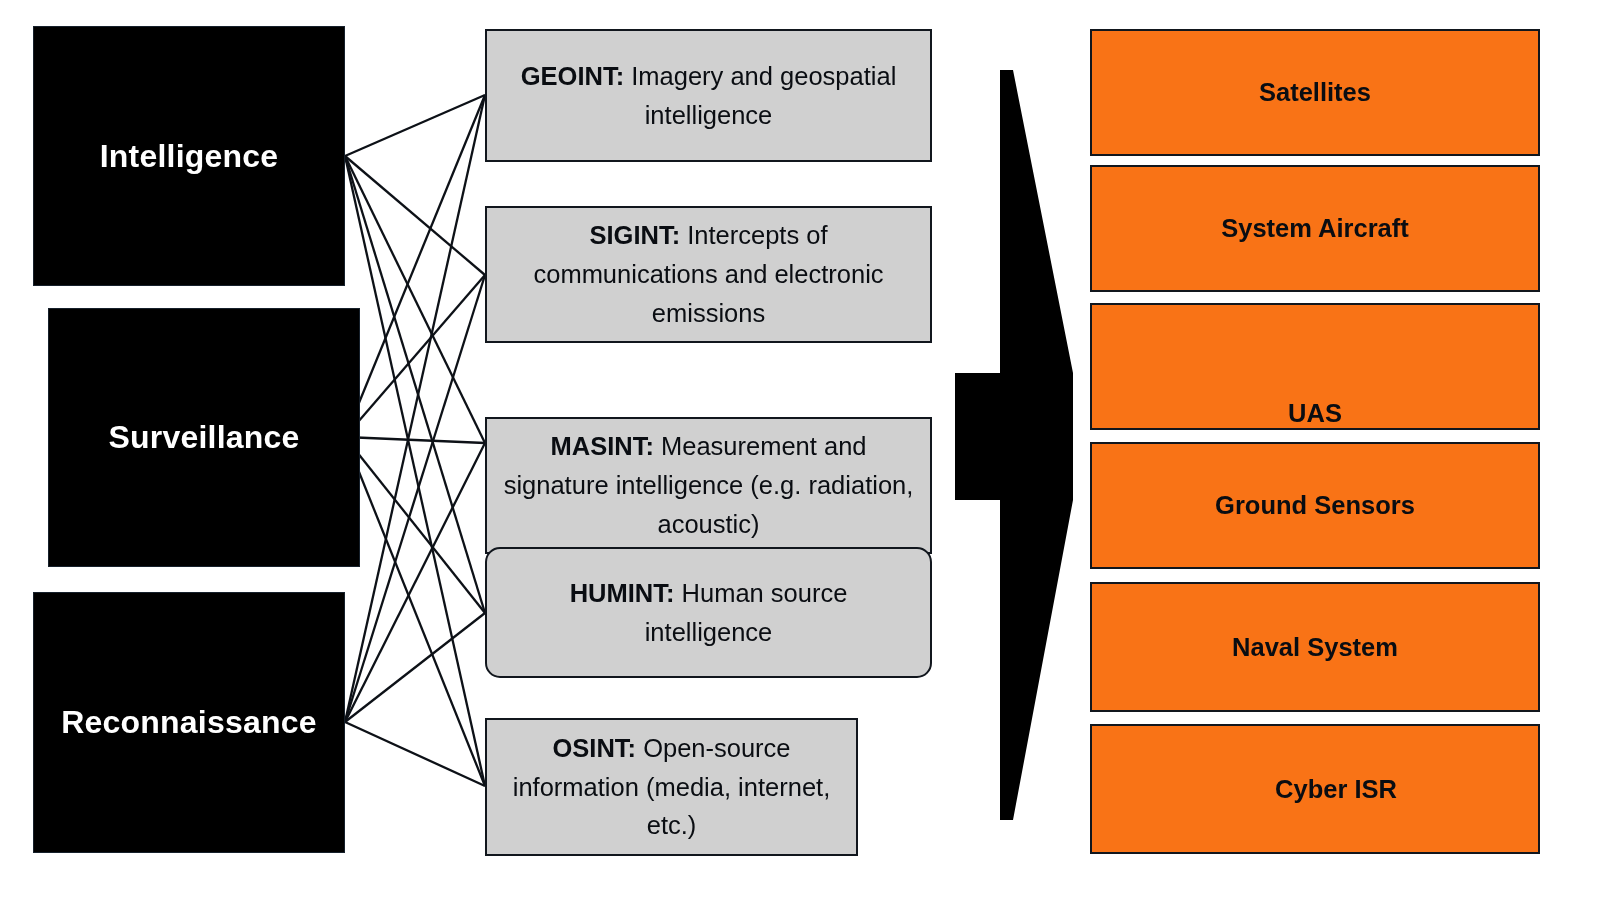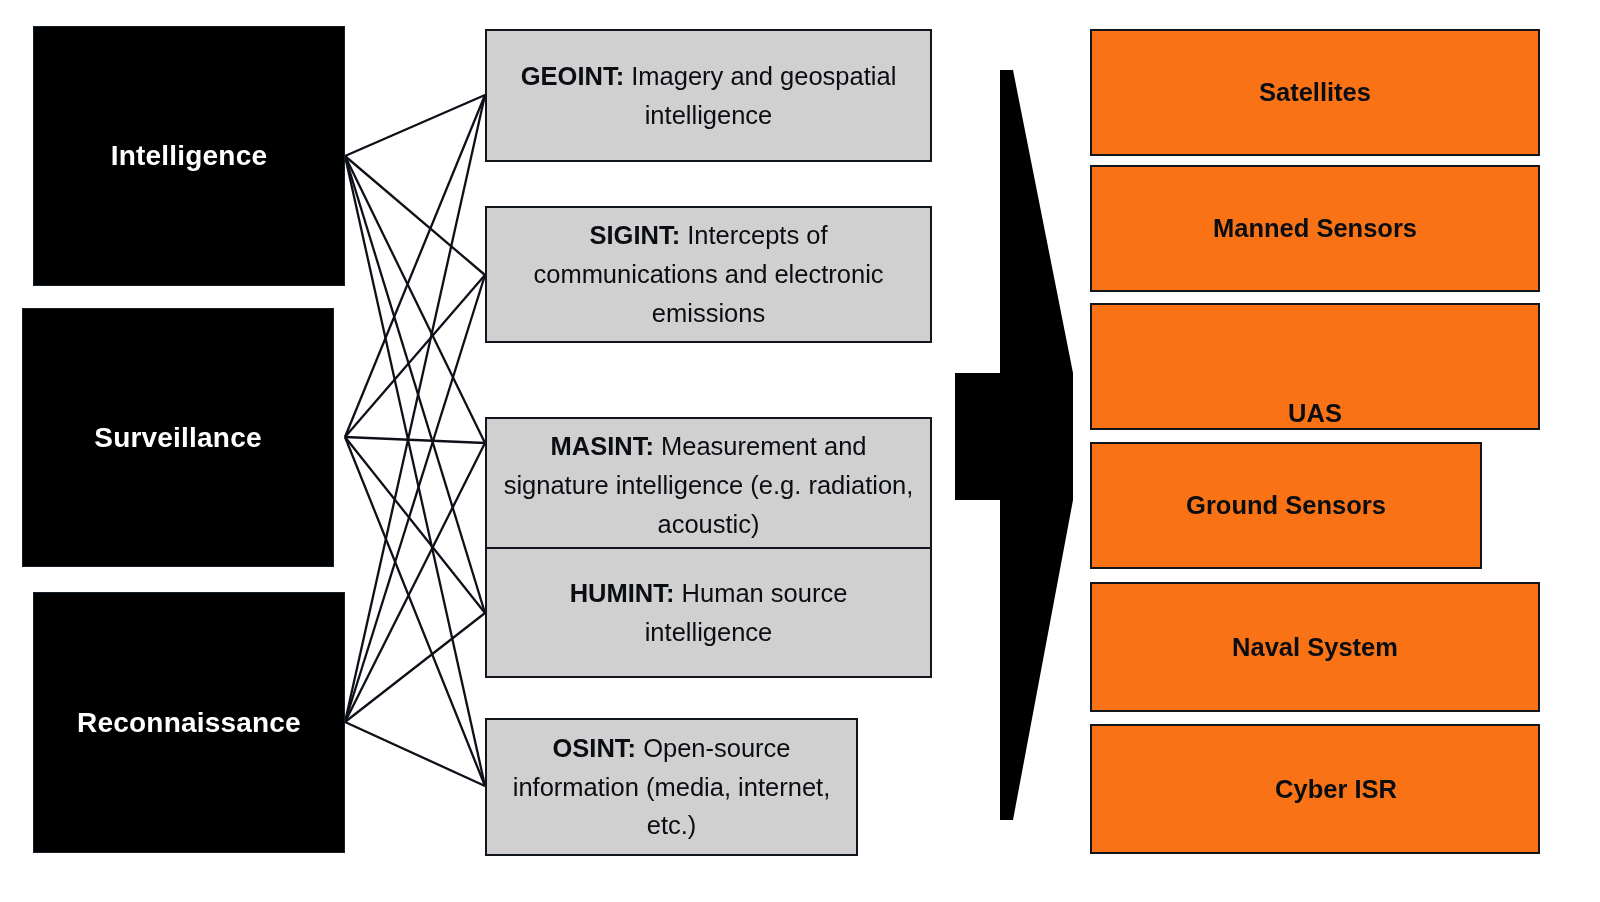--- a/index.html
+++ b/index.html
@@ -42,21 +42,21 @@
     justify-content: center;
     text-align: center;
   }
 
   
   .disc-box {
     background: #000000;
     border: 1.6px solid #16202b;
     color: #ffffff;
     font-weight: bold;
-    font-size: 28px;
+    font-size: 32px;
     letter-spacing: 0.2px;
   }
 
   
   .int-box {
     background: #d0d0d0;
     border: 2.6px solid #11161d;
     color: #0a0d12;
     font-size: 25.5px;
     line-height: 1.52;
@@ -111,65 +111,65 @@
     <line x1="345" y1="722" x2="485" y2="275"></line>
     <line x1="345" y1="722" x2="485" y2="443"></line>
     <line x1="345" y1="722" x2="485" y2="613"></line>
     <line x1="345" y1="722" x2="485" y2="786"></line>
   </svg>
 
   <div class="box disc-box" style="left:33px; top:26px; width:312px; height:260px;">
     <span>Intelligence</span>
   </div>
 
-  <div class="box disc-box" style="left:22px; top:308px; width:312px; height:259px;">
+  <div class="box disc-box" style="left:48px; top:308px; width:312px; height:259px;">
     <span>Surveillance</span>
   </div>
 
   <div class="box disc-box" style="left:33px; top:592px; width:312px; height:261px;">
     <span>Reconnaissance</span>
   </div>
 
   <div class="box int-box" style="left:485px; top:29px; width:447px; height:133px;">
     <span class="t"><b>GEOINT:</b><span> Imagery and geospatial intelligence</span></span>
   </div>
 
   <div class="box int-box" style="left:485px; top:206px; width:447px; height:137px;">
     <span class="t"><b>SIGINT:</b><span> Intercepts of communications and electronic emissions</span></span>
   </div>
 
   <div class="box int-box" style="left:485px; top:375px; width:447px; height:137px;margin-top:42px;">
     <span class="t"><b>MASINT:</b><span> Measurement and signature intelligence (e.g. radiation, acoustic)</span></span>
   </div>
 
-  <div class="box int-box" style="left:485px; top:547px; width:447px; height:131px;">
+  <div class="box int-box" style="left:485px; top:547px; width:447px; height:131px;border-radius:15px;">
     <span class="t"><b>HUMINT:</b><span> Human source intelligence</span></span>
   </div>
 
   <div class="box int-box" style="left:485px; top:718px; width:373px; height:138px;">
     <span class="t"><b>OSINT:</b><span> Open-source information (media, internet, etc.)</span></span>
   </div>
 
   <svg id="flow-arrow" viewBox="0 0 150 790" preserveAspectRatio="none">
     <polygon points="73,20 133,323 133,450 73,770 60,770 60,450 15,450 15,323 60,323 60,20" fill="#000000"></polygon>
   </svg>
 
   <div class="box plat-box" style="left:1090px; top:29px; width:450px; height:127px;">
     <span>Satellites</span>
   </div>
 
   <div class="box plat-box" style="left:1090px; top:165px; width:450px; height:127px;">
-    <span>Manned Sensors</span>
+    <span>System Aircraft</span>
   </div>
 
   <div class="box plat-box" style="left:1090px; top:303px; width:450px; height:127px;align-items:flex-end;">
     <span>UAS</span>
   </div>
 
-  <div class="box plat-box" style="left:1090px; top:442px; width:392px; height:127px;">
+  <div class="box plat-box" style="left:1090px; top:442px; width:450px; height:127px;">
     <span>Ground Sensors</span>
   </div>
 
   <div class="box plat-box" style="left:1090px; top:582px; width:450px; height:130px;">
     <span>Naval System</span>
   </div>
 
   <div class="box plat-box" style="left:1090px; top:724px; width:450px; height:130px;padding-left:42px;">
     <span>Cyber ISR</span>
   </div>

